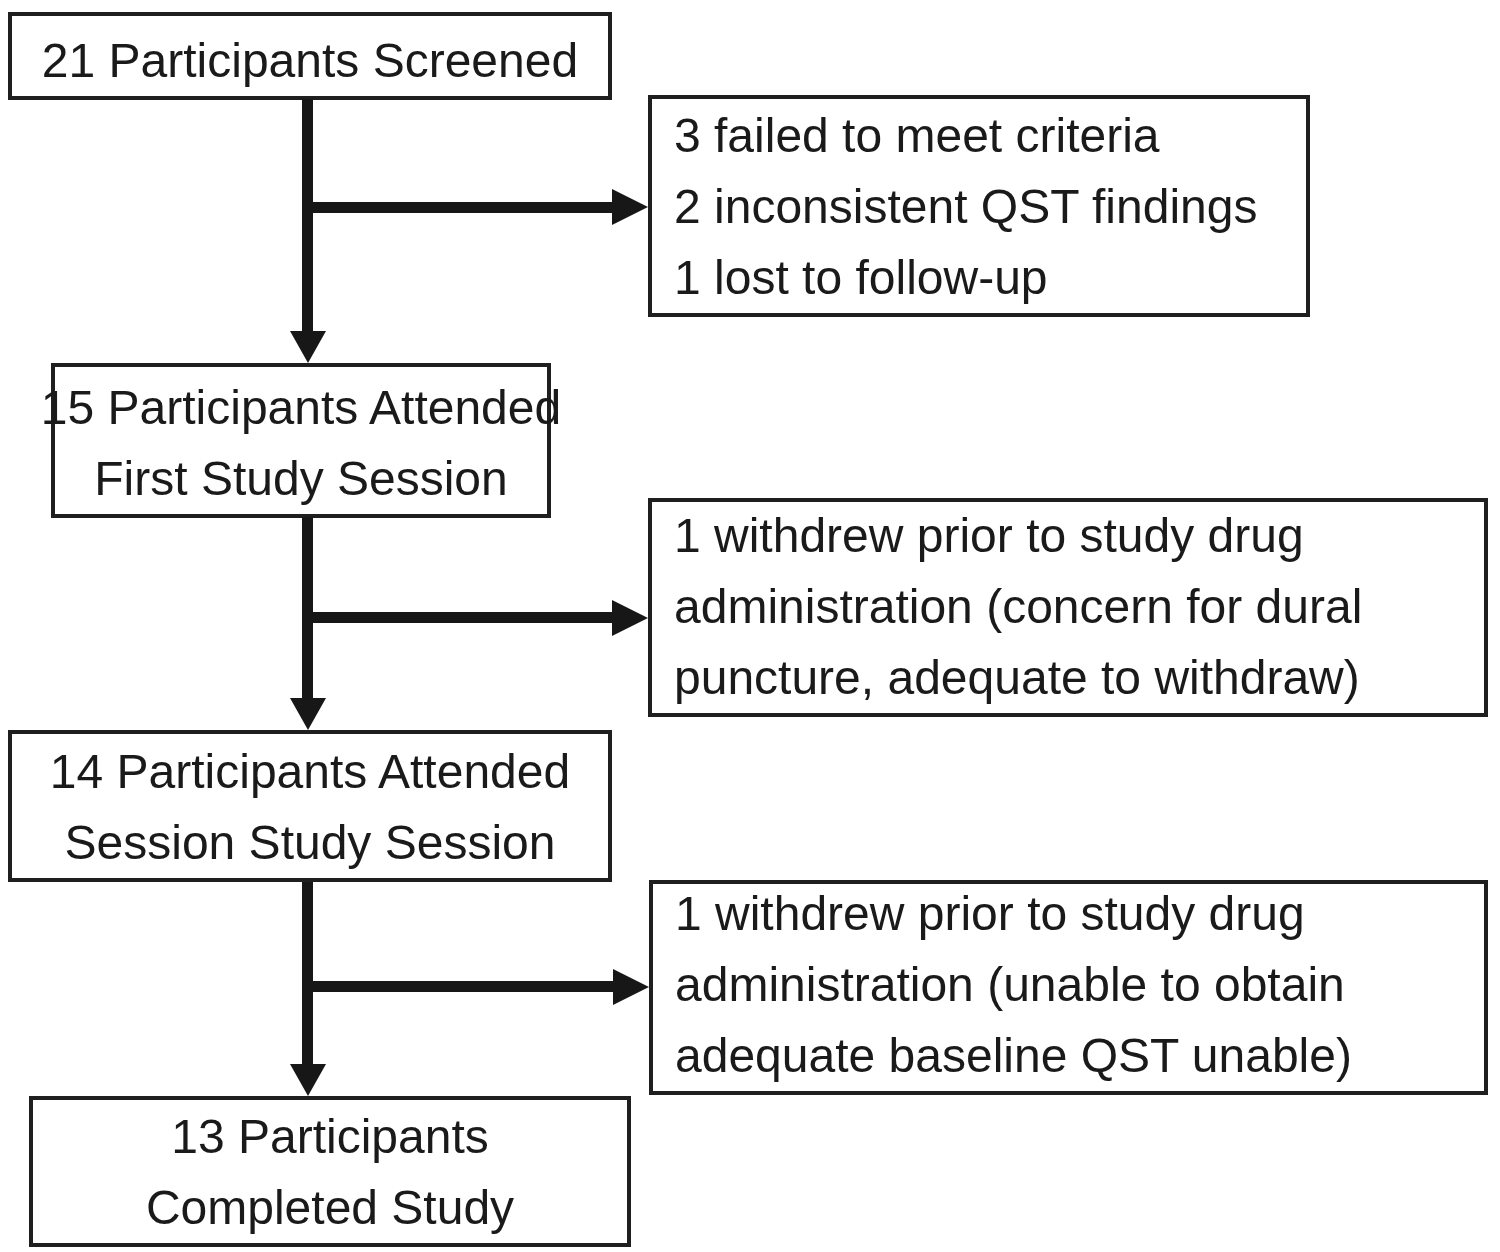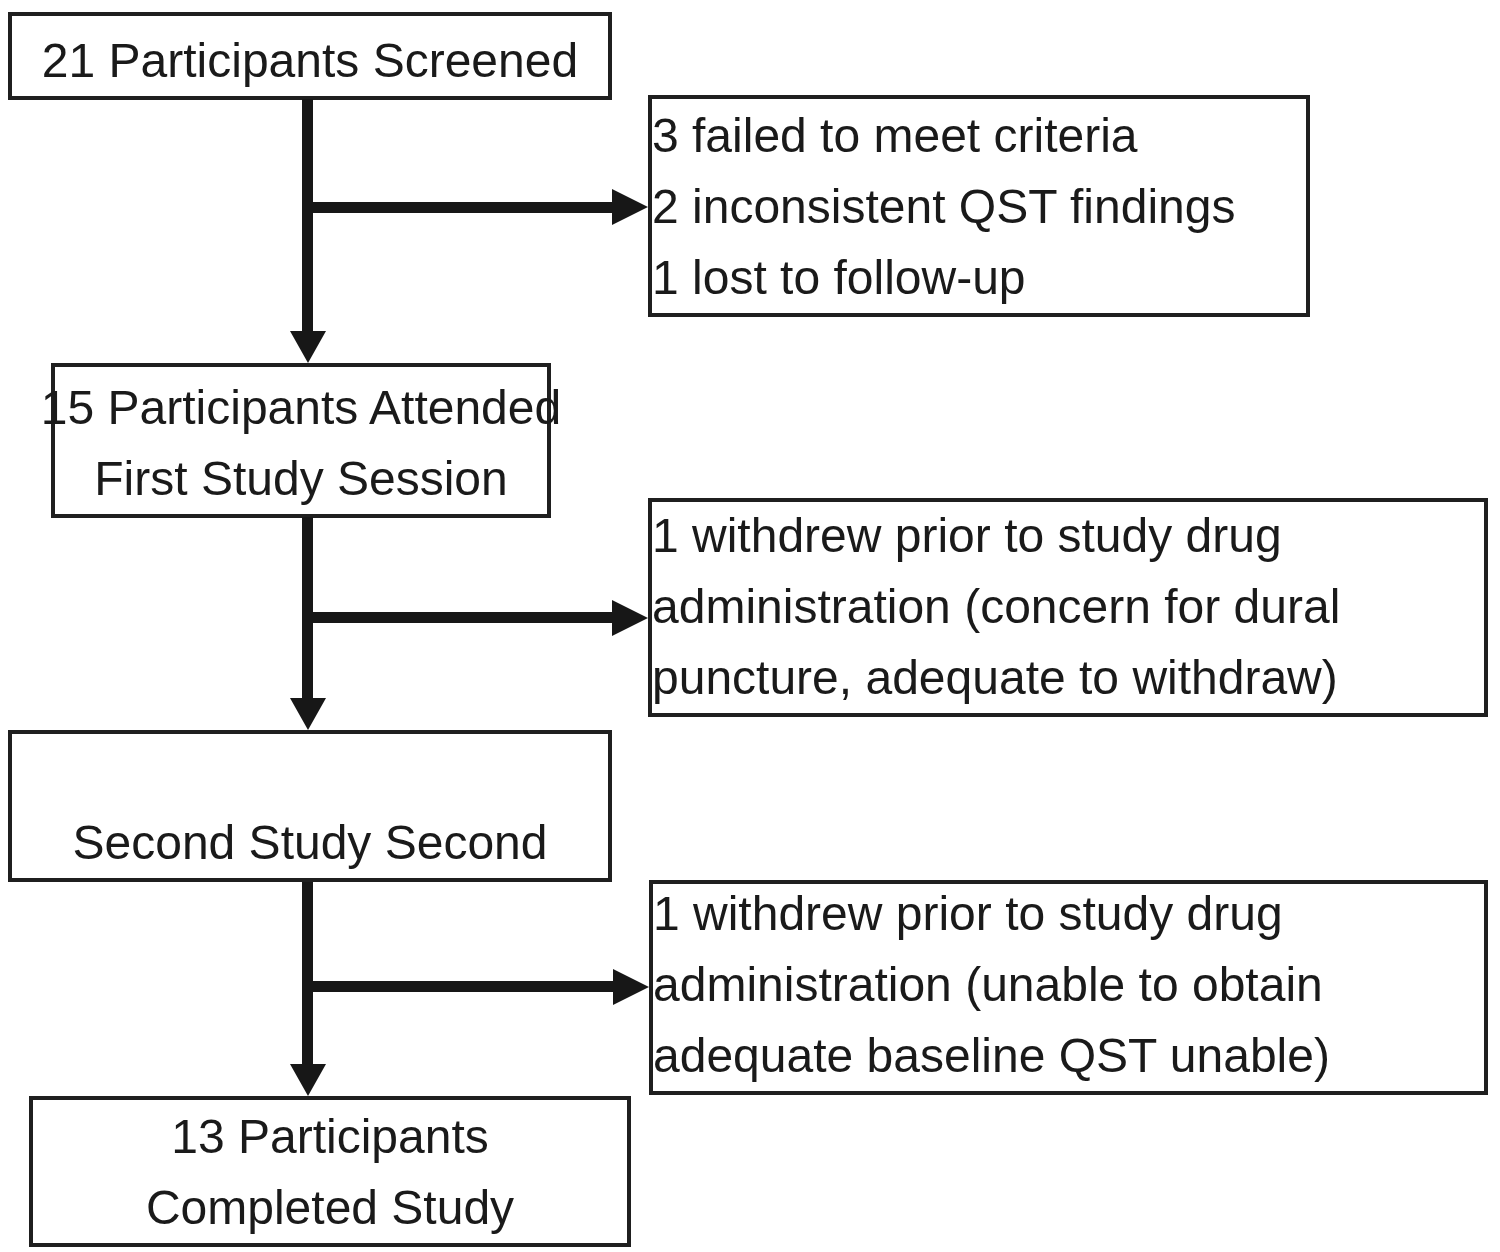--- a/index.html
+++ b/index.html
@@ -18,21 +18,21 @@
     border: 4px solid #1f1f1f;
     background: #ffffff;
     display: flex;
     flex-direction: column;
     justify-content: flex-end;
     font-size: 48px;
     line-height: 71px;
     white-space: nowrap;
   }
   .main { align-items: center; text-align: center; }
-  .side { align-items: flex-start; text-align: left; }
+  .side { align-items: flex-start; text-align: left; padding-left: 22px; }
 
   
   #b-screened   { left: 8px;  top: 12px;   width: 604px; height: 88px;  }
   #b-first      { left: 8px;  top: 363px;  width: 500px; height: 155px; margin-left: 43px; }
   #b-second     { left: 8px;  top: 730px;  width: 604px; height: 152px; }
   #b-completed  { left: 9px;  top: 1096px; width: 602px; height: 151px; margin-left: 20px; }
 
   
   #b-excl1 { left: 648px; top: 95px;  width: 662px; height: 222px; }
   #b-excl2 { left: 648px; top: 498px; width: 840px; height: 219px; }
@@ -81,21 +81,22 @@
   <div class="box main" id="b-screened">
     <div class="ln">21 Participants Screened</div>
   </div>
 
   <div class="box main" id="b-first">
     <div class="ln">15 Participants Attended</div>
     <div class="ln">First Study Session</div>
   </div>
 
   <div class="box main" id="b-second">
-    <div class="ln">Second Study Second</div>
+    <div class="ln">14 Participants Attended</div>
+    <div class="ln">Session Study Session</div>
   </div>
 
   <div class="box main" id="b-completed">
     <div class="ln">13 Participants</div>
     <div class="ln">Completed Study</div>
   </div>
 
   <div class="box side" id="b-excl1">
     <div class="ln">3 failed to meet criteria</div>
     <div class="ln">2 inconsistent QST findings</div>

